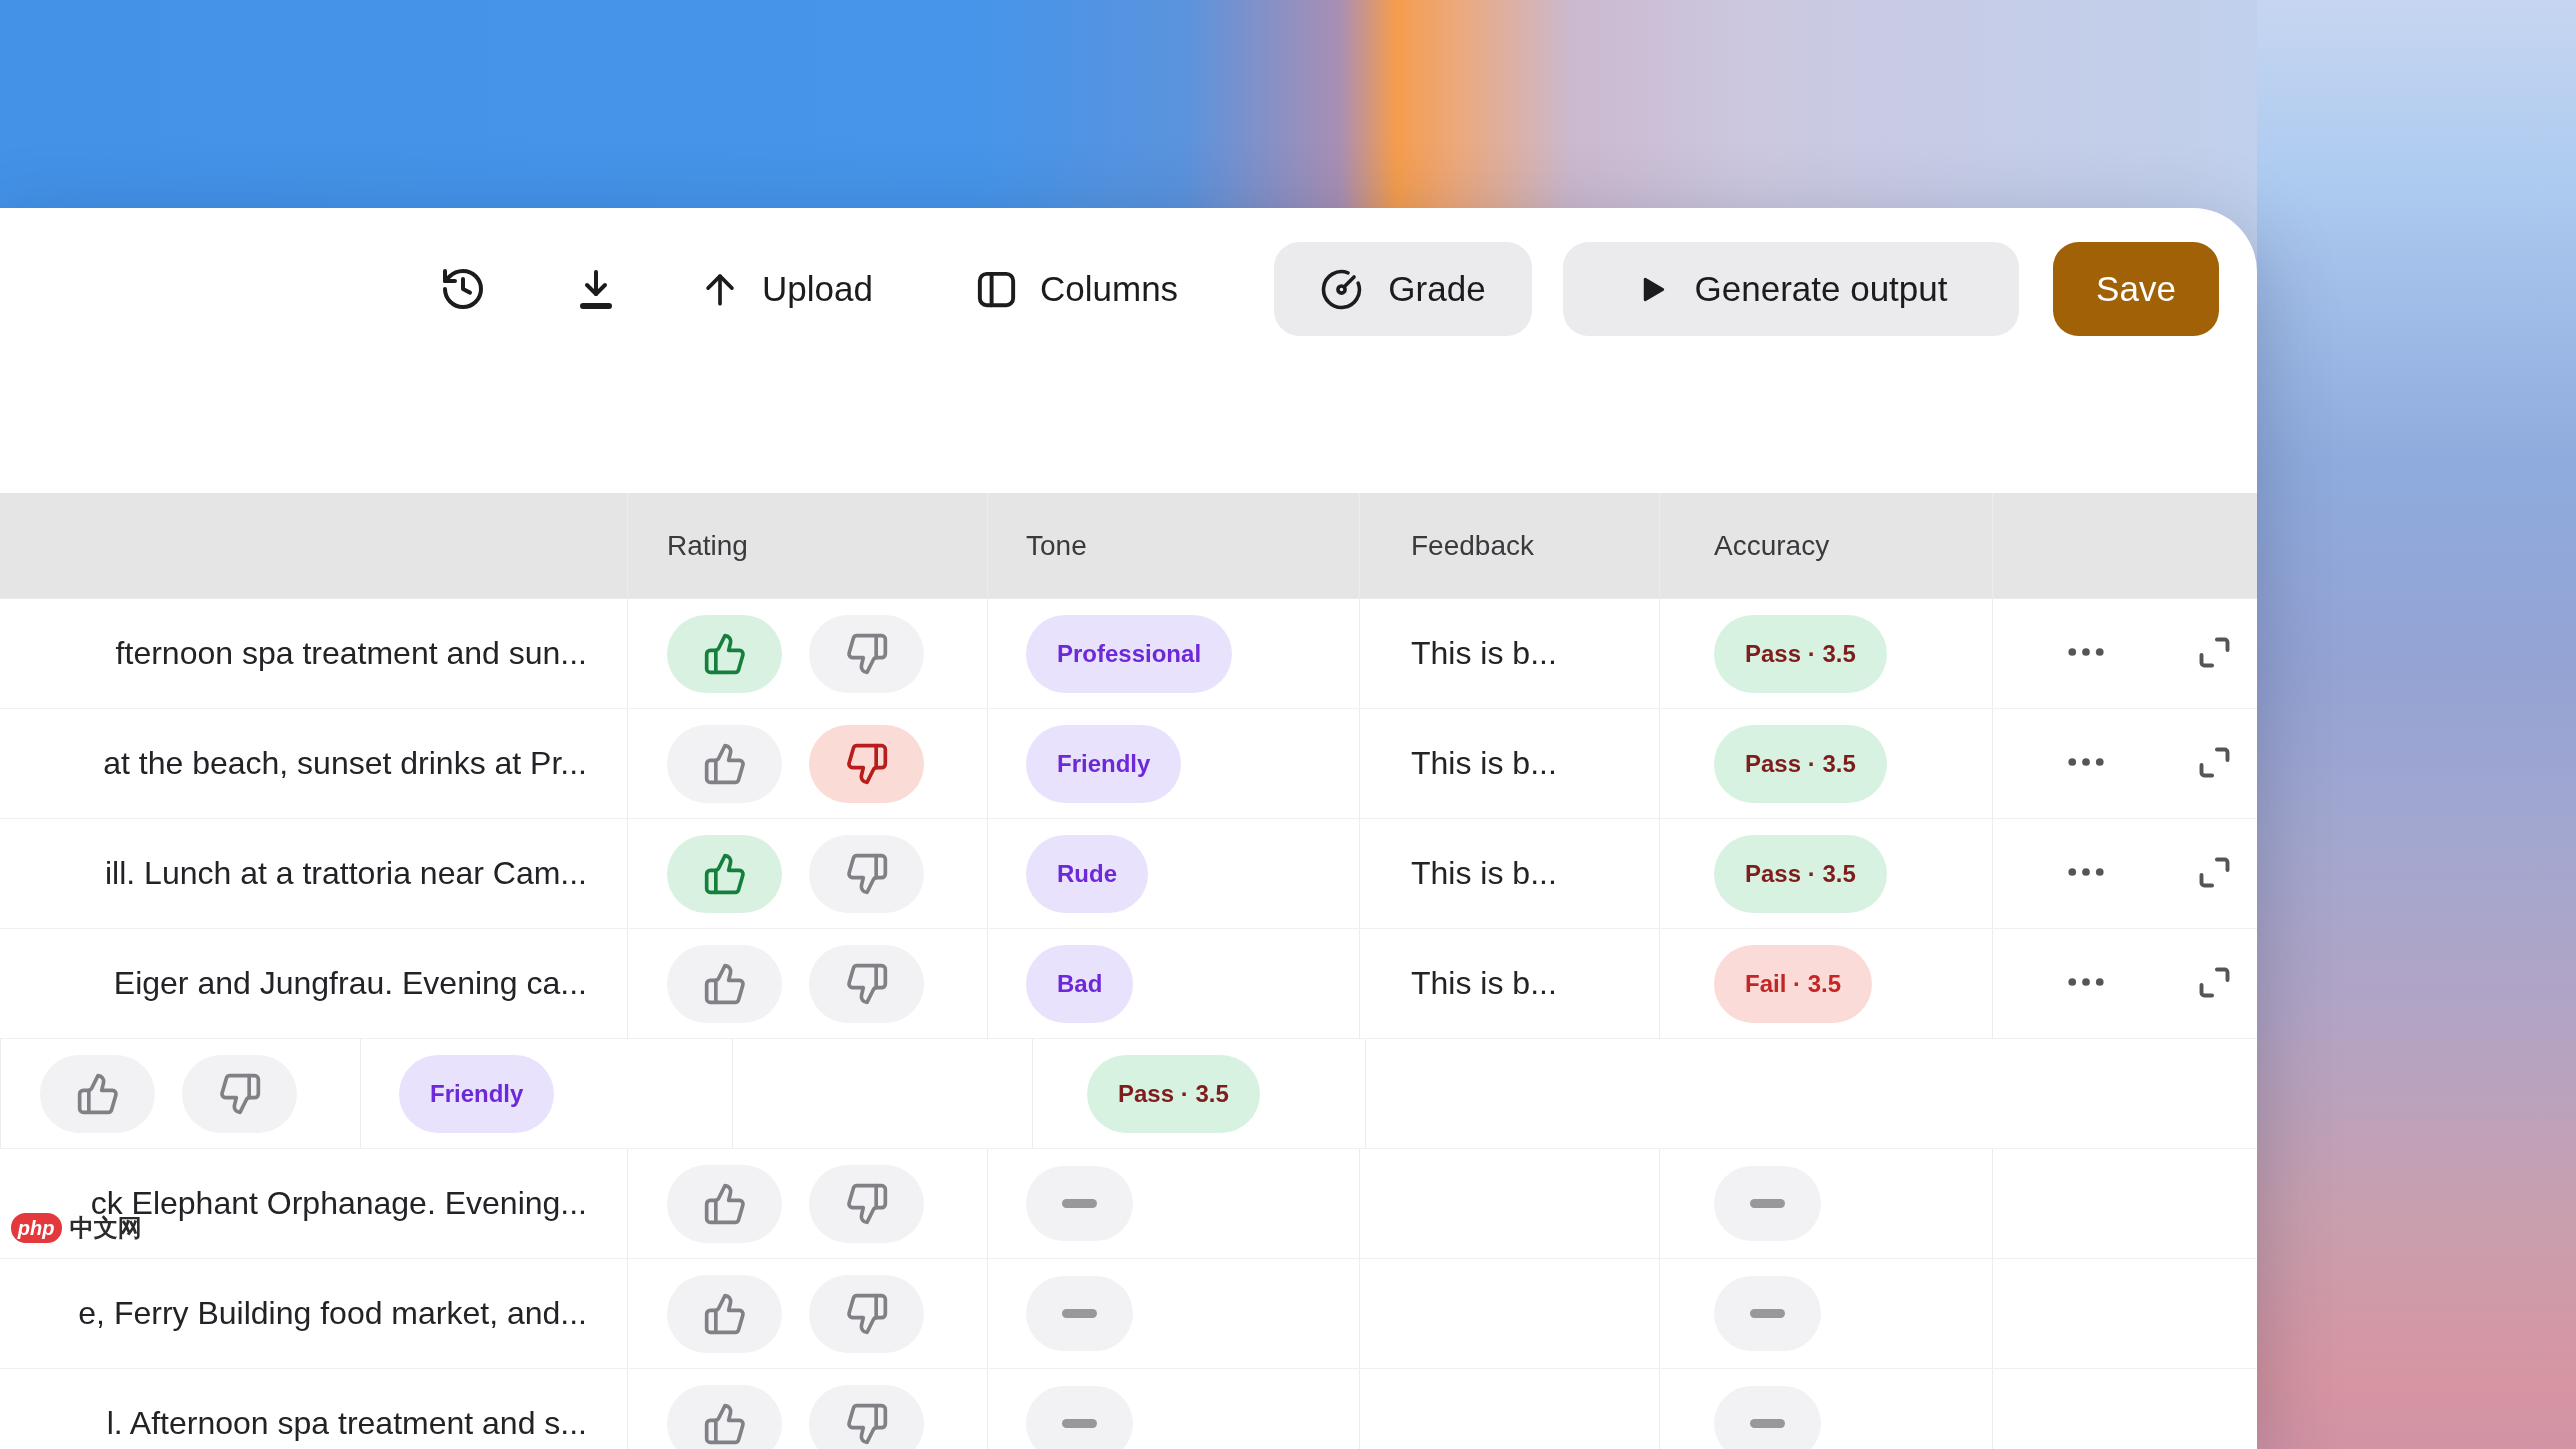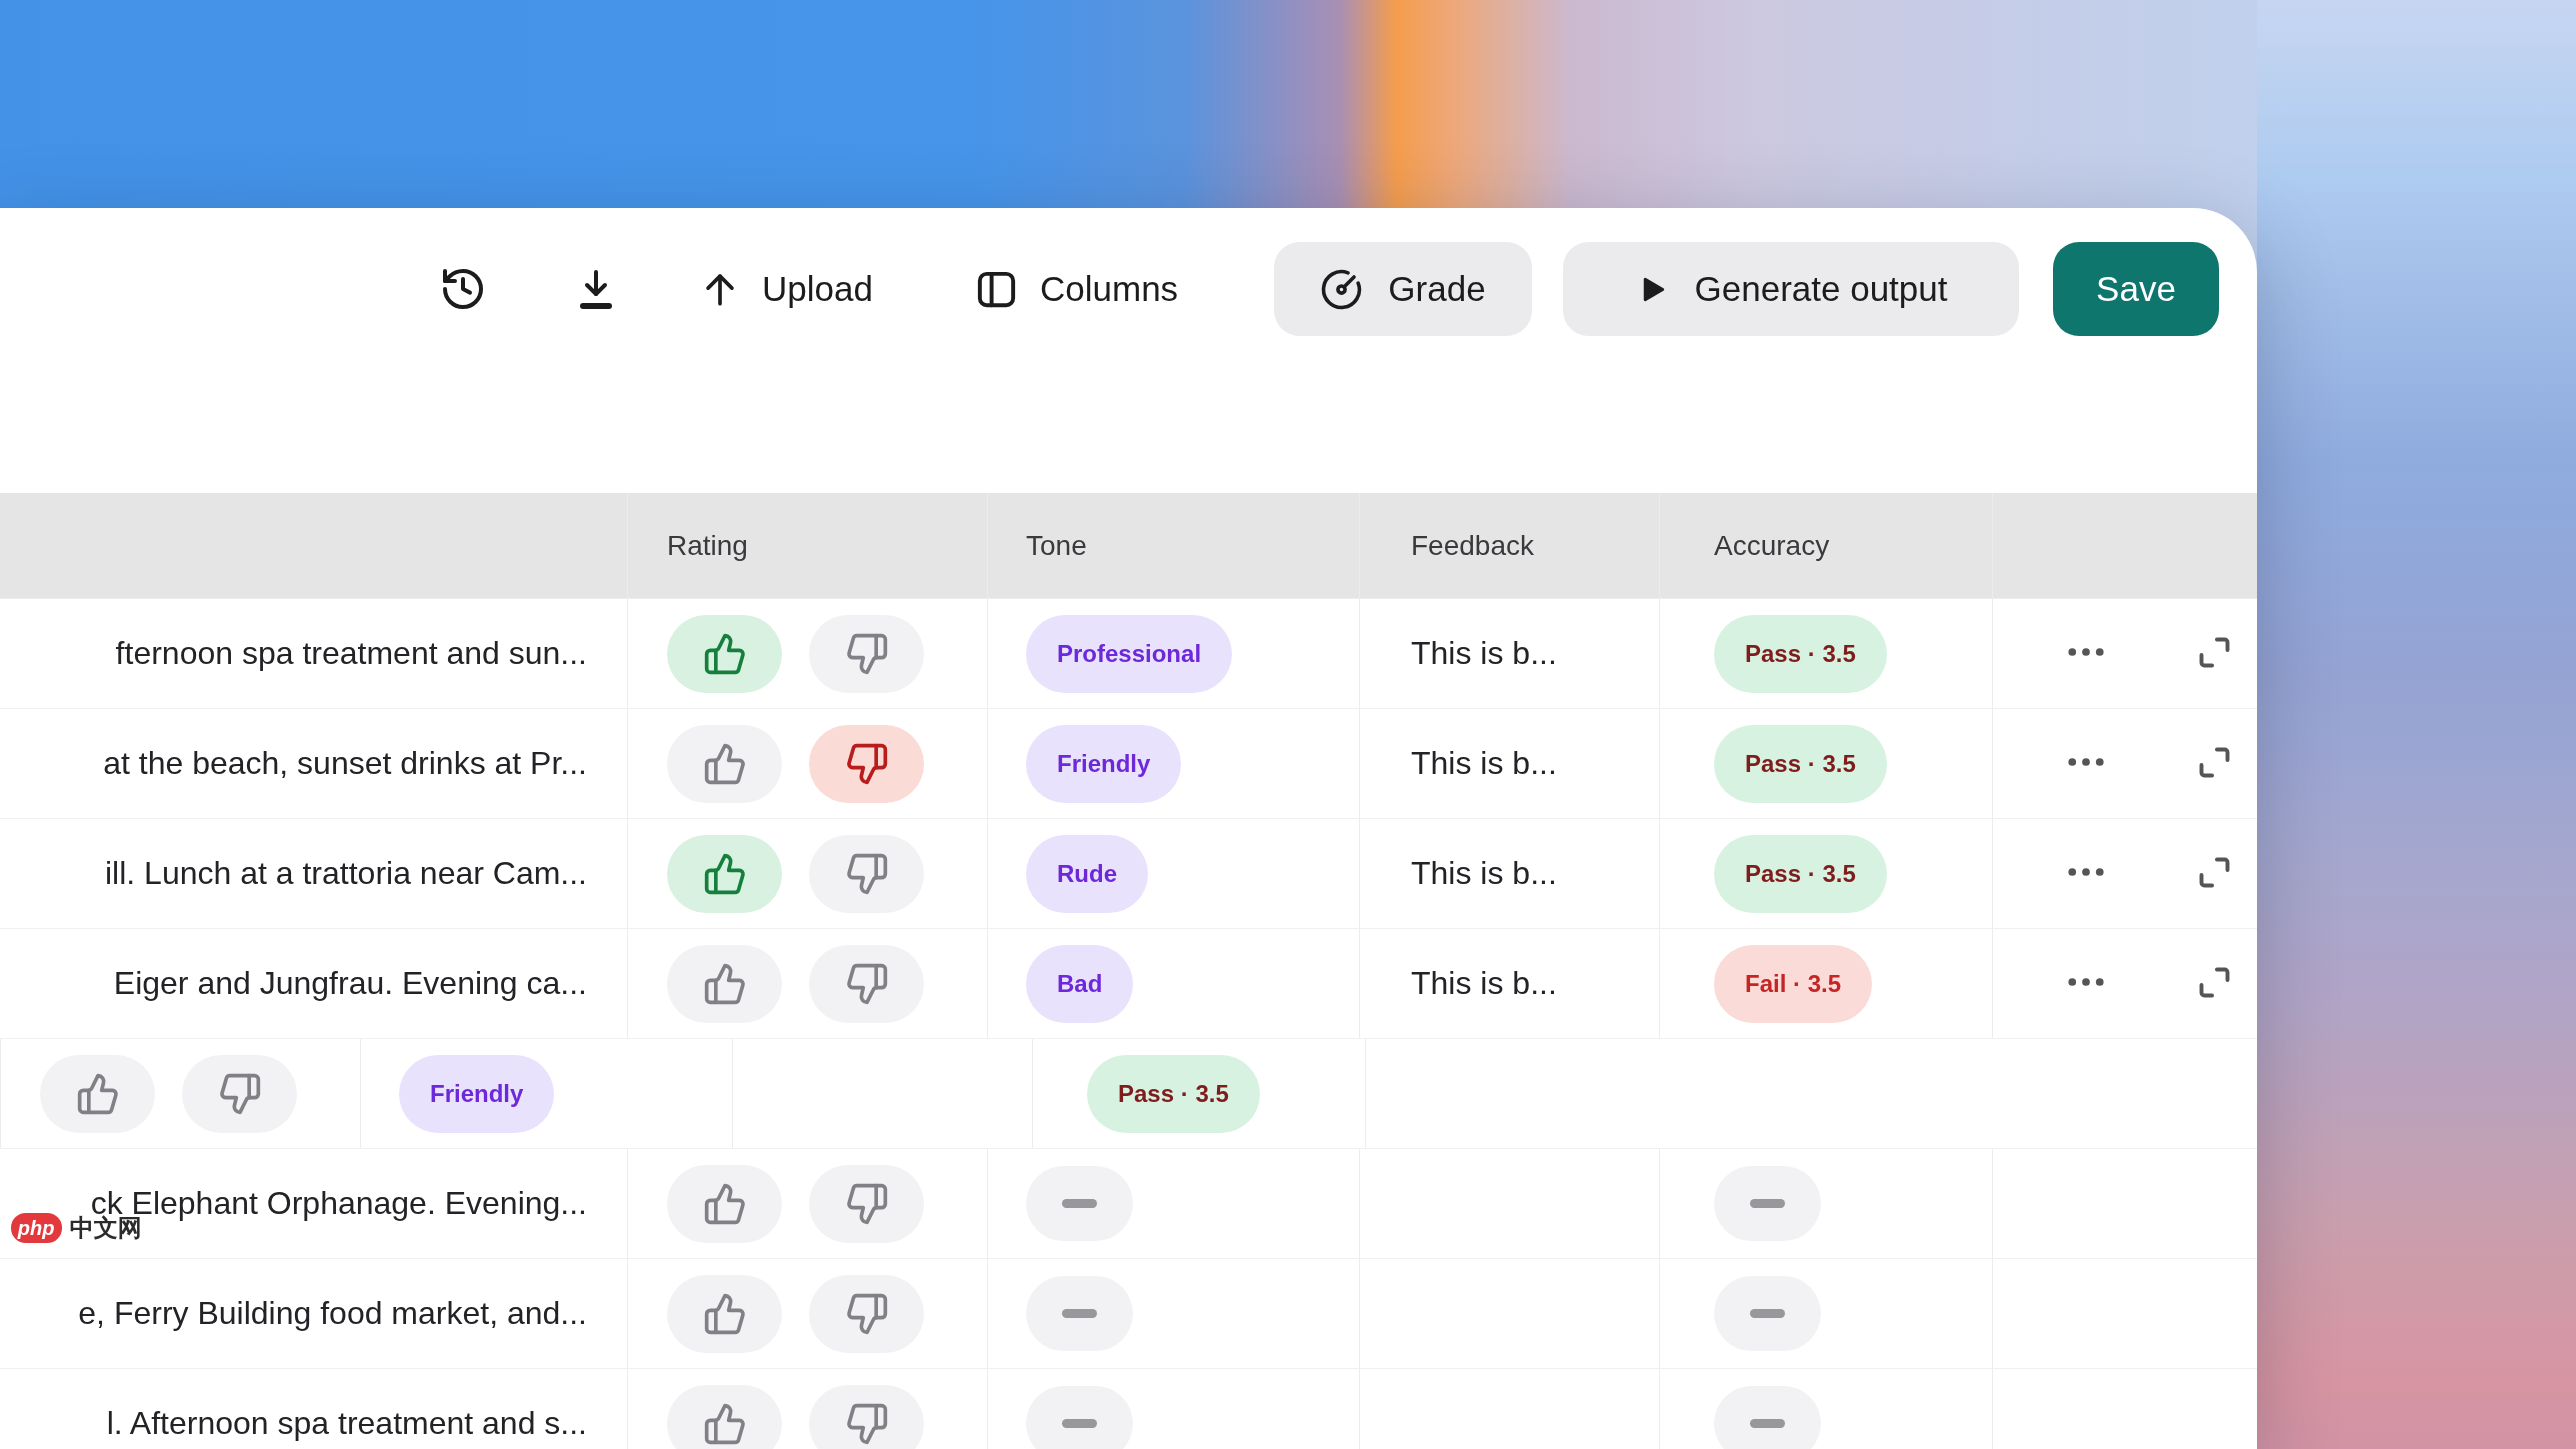--- a/index.html
+++ b/index.html
@@ -25,21 +25,21 @@
   }
   
   .toolbar{position:absolute;left:0;top:34px;width:100%;height:94px;}
   .tb{position:absolute;top:0;height:94px;display:flex;align-items:center;justify-content:center;
       border:none;background:transparent;cursor:pointer;color:#1c1c1e;padding:0;}
   .tb svg{display:block;}
   .tb-label{font-size:35px;font-weight:500;color:#1c1c1e;white-space:nowrap;}
   .tb-group{gap:20px;}
   .btn{border-radius:25.5px;background:#ebebed;gap:25px;}
   .btn .tb-label{font-weight:500;}
-  .btn-dark{background:#0f766e;border-radius:26px;}
+  .btn-dark{background:#a16207;}
   .btn-dark .tb-label{color:#ffffff;}
   #btn-history{left:429px;width:67px;}
   #btn-download{left:562px;width:67px;}
   #btn-upload{left:698px;}
   #btn-columns{left:973px;}
   #btn-grade{left:1274px;width:258px;}
   #btn-generate{left:1563px;width:456px;}
   #btn-save{left:2053px;width:166px;}
   
   .table{position:absolute;left:0;top:285px;width:2257px;}

